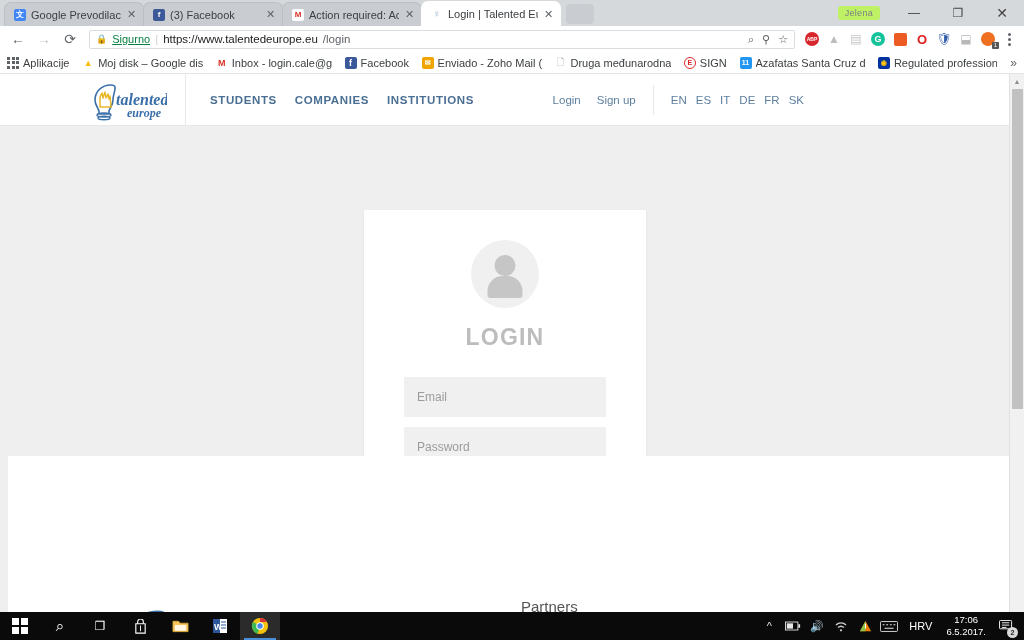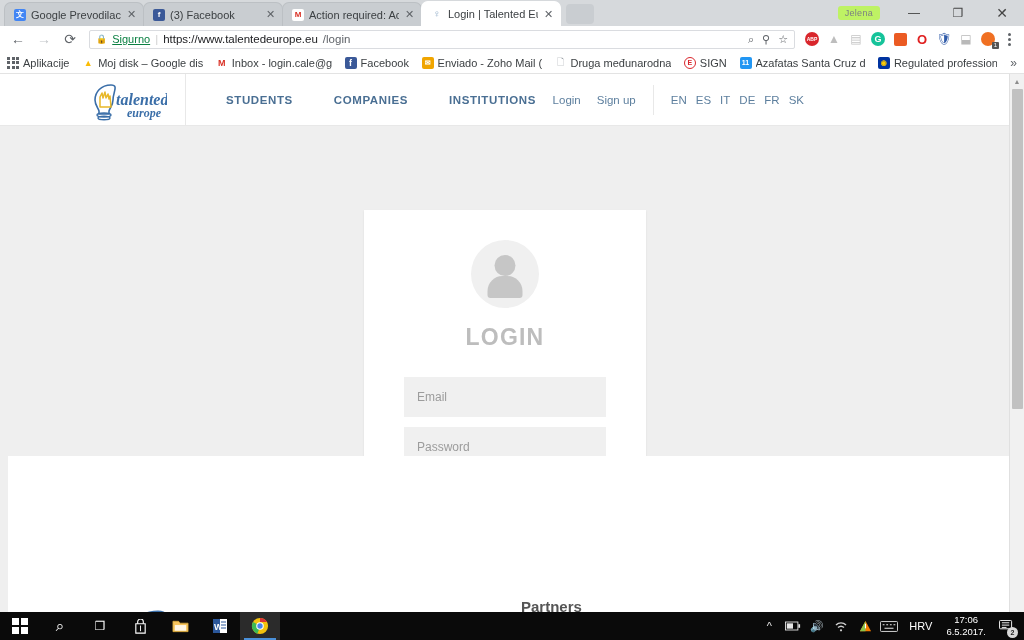--- a/index.html
+++ b/index.html
@@ -80,21 +80,21 @@
   .apps-grid i { width:3px; height:3px; background:#5f6368; display:block; }
   .chev { margin-left:auto; font-size:12px; color:#5f6368; }
 
   
   .viewport { position:relative; width:1024px; height:540px; background:#efefef; overflow:hidden; }
 
   .site-header { height:52px; background:#fff; border-bottom:1px solid #e8e8e8;
      display:flex; align-items:center; position:relative; }
   .logo-wrap { width:116px; display:flex; align-items:center; justify-content:center;
      border-right:1px solid #e8e8e8; height:52px; margin-left:70px; }
-  .mainnav { display:flex; gap:41px; margin-left:40px; }
+  .mainnav { display:flex; gap:18px; margin-left:24px; }
   .mainnav a { font-size:11.5px; font-weight:bold; letter-spacing:.6px; color:#4a6f93; text-decoration:none; }
   .rightnav { margin-left:auto; display:flex; align-items:center; height:52px; }
   .authlinks { display:flex; gap:16px; padding-right:17px; border-right:1px solid #e8e8e8; height:30px;
      align-items:center; }
   .authlinks a { font-size:11.5px; color:#5d7f9e; text-decoration:none; }
   .langs { display:flex; gap:9px; padding:0 20px 0 17px; }
   .langs a { font-size:11.5px; color:#5d7f9e; text-decoration:none; }
   .hdr-spacer { width:200px; }
 
   
@@ -117,21 +117,21 @@
   .btn-login { display:block; margin:0 auto; width:71px; height:32px; background:#3d7eb5;
      color:#fff; border:none; font-size:11.5px; font-weight:bold; letter-spacing:.7px;
      font-family:"Liberation Sans",sans-serif; cursor:pointer; }
   .card-links { text-align:center; margin-top:20px; font-size:10.5px; font-weight:bold;
      letter-spacing:.2px; }
   .card-links a { color:#3d7eb5; text-decoration:none; }
   .card-links .sep { color:#c8c8c8; margin:0 3px; }
 
   
   .footer { position:absolute; left:8px; right:8px; top:382px; height:158px; background:#fff; }
-  .partners-title { position:absolute; left:513px; top:142px; font-size:15px; color:#555;font-weight:bold; }
+  .partners-title { position:absolute; left:513px; top:142px; font-size:15px; color:#555; }
   .foot-logo { position:absolute; left:108px; top:148px; }
 
   
   .scrollbar { position:absolute; right:0; top:0; width:15px; height:540px; background:#f1f1f1;
      border-left:1px solid #e0e0e0; }
   .sb-up { height:15px; display:flex; align-items:center; justify-content:center;
      font-size:7px; color:#8d8d8d; background:#f1f1f1; }
   .sb-thumb { position:absolute; top:15px; left:2px; width:11px; height:320px; background:#c1c1c1;
      border-radius:1px; }
 

